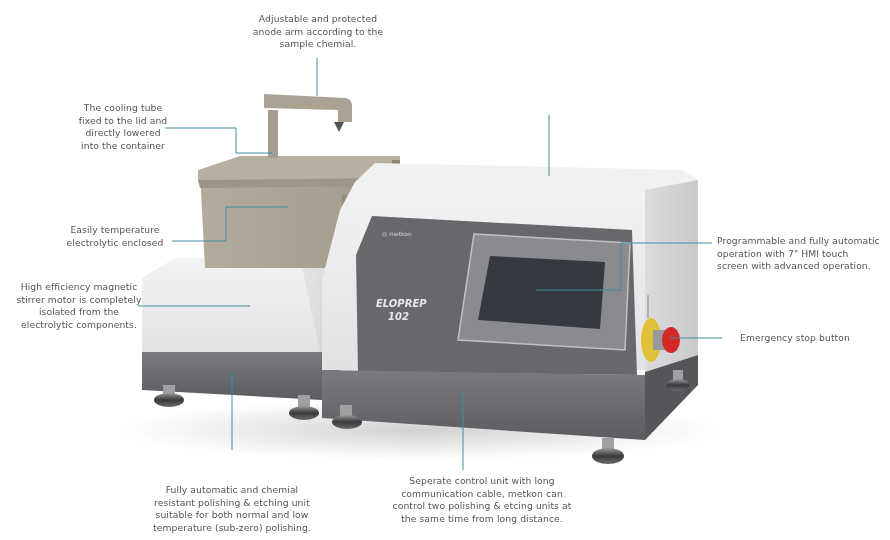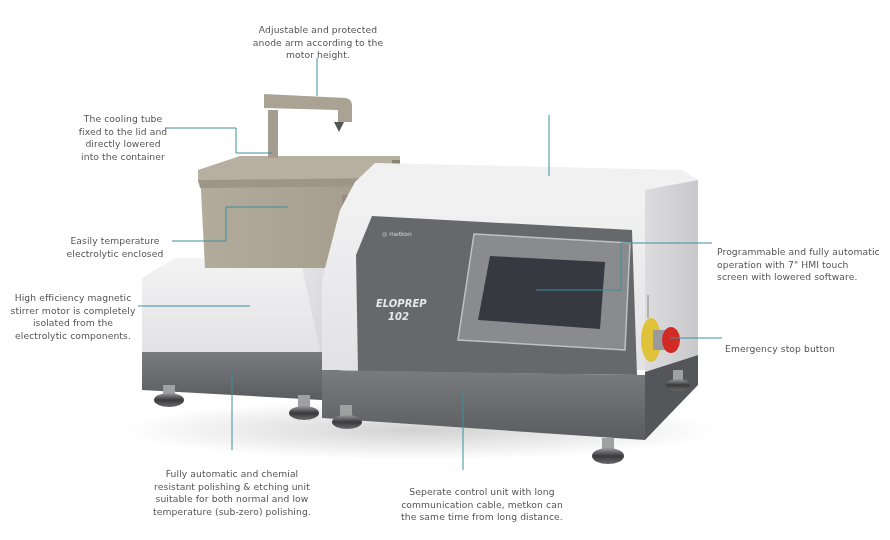--- a/index.html
+++ b/index.html
@@ -1,19 +1,19 @@
 <!DOCTYPE html>
 <html><head>
 <meta charset="utf-8">
 <style>
   html, body { margin:0; padding:0; }
   body { width:890px; height:540px; background:#ffffff; position:relative; overflow:hidden;
          font-family:"DejaVu Sans", sans-serif; }
   .stage { position:absolute; left:0; top:0; width:890px; height:540px; }
-  .label { position:absolute; font-size:9.2px; line-height:12.5px; color:#555; text-align:center; letter-spacing:0.1px;margin-top:11px; }
+  .label { position:absolute; font-size:9.2px; line-height:12.5px; color:#555; text-align:center; letter-spacing:0.1px; }
   .label.left { text-align:left; }
   .label .ln { display:block; white-space:nowrap; }
   svg { position:absolute; left:0; top:0; }
 </style>
 </head>
 <body>
 
 <div class="stage">
 
   <svg width="890" height="540" viewBox="0 0 890 540">
@@ -128,59 +128,60 @@
       <polyline points="536,290 621,290 621,243 712,243"></polyline>
       <polyline points="670,338 722,338"></polyline>
       <polyline points="232,372 232,450"></polyline>
       <polyline points="463,392 463,470"></polyline>
     </g>
   </svg>
 
   <div class="label" style="left:238px; top:13px; width:160px;">
     <span class="ln">Adjustable and protected</span>
     <span class="ln">anode arm according to the</span>
-    <span class="ln">motor height.</span>
+    <span class="ln">sample chemial.</span>
   </div>
 
   <div class="label" style="left:68px; top:102px; width:110px;">
     <span class="ln">The cooling tube</span>
     <span class="ln">fixed to the lid and</span>
     <span class="ln">directly lowered</span>
     <span class="ln">into the container</span>
   </div>
 
 
   <div class="label" style="left:55px; top:224px; width:120px;">
     <span class="ln">Easily temperature</span>
     <span class="ln">electrolytic enclosed</span>
   </div>
 
-  <div class="label" style="left:8px; top:281px; width:130px;">
+  <div class="label" style="left:14px; top:281px; width:130px;">
     <span class="ln">High efficiency magnetic</span>
     <span class="ln">stirrer motor is completely</span>
     <span class="ln">isolated from the</span>
     <span class="ln">electrolytic components.</span>
   </div>
 
   <div class="label left" style="left:717px; top:235px; width:170px;">
     <span class="ln">Programmable and fully automatic</span>
     <span class="ln">operation with 7" HMI touch</span>
-    <span class="ln">screen with lowered software.</span>
+    <span class="ln">screen with advanced operation.</span>
   </div>
 
-  <div class="label left" style="left:725px; top:332px; width:140px;">
+  <div class="label left" style="left:725px; top:332px; width:140px;text-align:center;">
     <span class="ln">Emergency stop button</span>
   </div>
 
-  <div class="label" style="left:147px; top:457px; width:170px;">
+  <div class="label" style="left:147px; top:484px; width:170px;">
     <span class="ln">Fully automatic and chemial</span>
     <span class="ln">resistant polishing &amp; etching unit</span>
     <span class="ln">suitable for both normal and low</span>
     <span class="ln">temperature (sub-zero) polishing.</span>
   </div>
 
   <div class="label" style="left:392px; top:475px; width:180px;">
     <span class="ln">Seperate control unit with long</span>
     <span class="ln">communication cable, metkon can</span>
+    <span class="ln">control two polishing &amp; etcing units at</span>
     <span class="ln">the same time from long distance.</span>
   </div>
 
 </div>
 
 </body></html>

